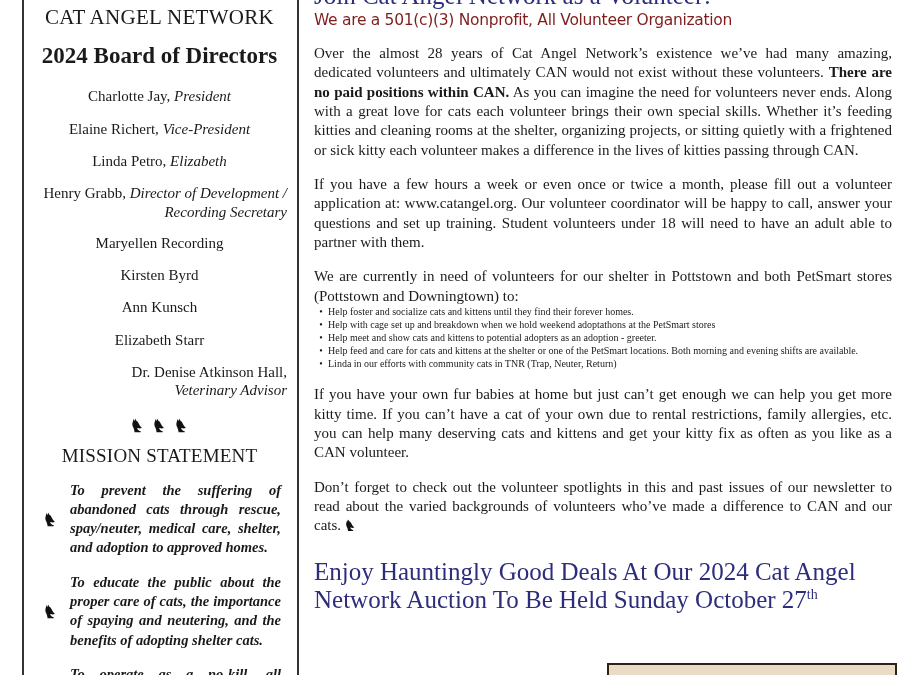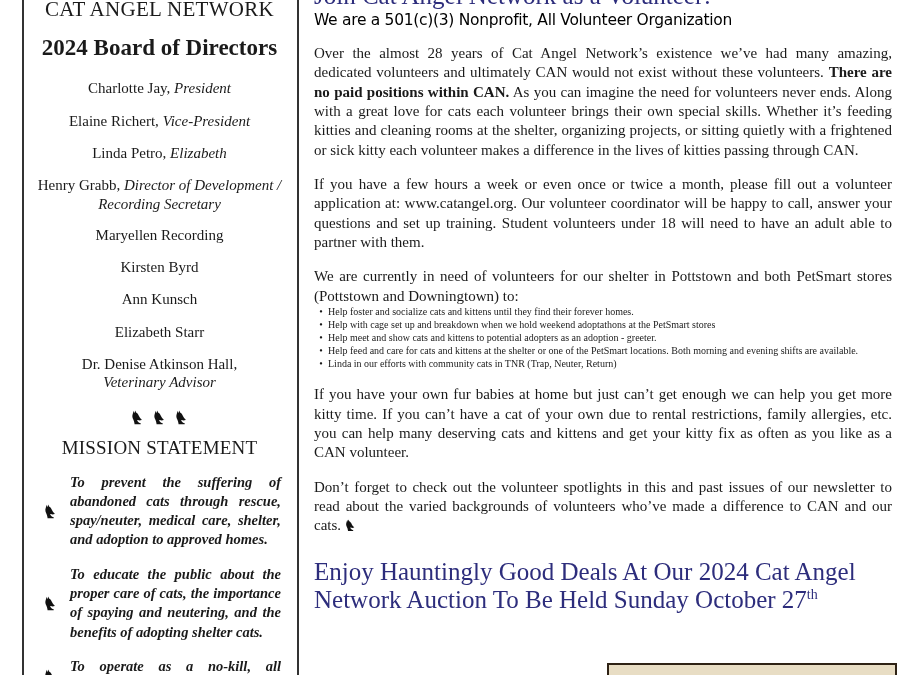--- a/index.html
+++ b/index.html
@@ -34,21 +34,21 @@
     background: #333333;
   }
 
   
   .sidebar {
     position: absolute;
     left: 24px;
     top: 0;
     width: 271px;
     height: 675px;
-    padding: 0 8px;
+    padding: 8px 8px;
     box-sizing: border-box;
     text-align: center;
   }
   .org-name {
     font-size: 21px;
     letter-spacing: 0.3px;
     margin-top: -2px;
     line-height: 1.05;
     white-space: nowrap;
   }
@@ -64,20 +64,21 @@
   .board-member {
     font-size: 15px;
     line-height: 1.22;
     margin-bottom: 14px;
   }
   .board-member .role {
     font-style: italic;
   }
   .board-member.two-line {
     margin-bottom: 13px;
+    text-align: right;
   }
 
   
   .cat-divider {
     margin: 6px 0 2px 0;
     line-height: 1;
     height: 20px;
     display: flex;
     justify-content: center;
     align-items: flex-end;
@@ -136,21 +137,21 @@
     color: #2d2d7c;
     line-height: 1.12;
     margin: 0;
     
     margin-top: -18px;
     white-space: nowrap;
   }
   .subhead {
     font-family: "DejaVu Sans", "Liberation Sans", sans-serif;
     font-size: 15.5px;
-    color: #000000;
+    color: #7f1d1d;
     margin-top: 2px;
     line-height: 1.15;
     letter-spacing: -0.3px;
   }
   .body-p {
     font-size: 15px;
     line-height: 1.29;
     text-align: justify;
     margin: 15px 0 0 0;
   }

